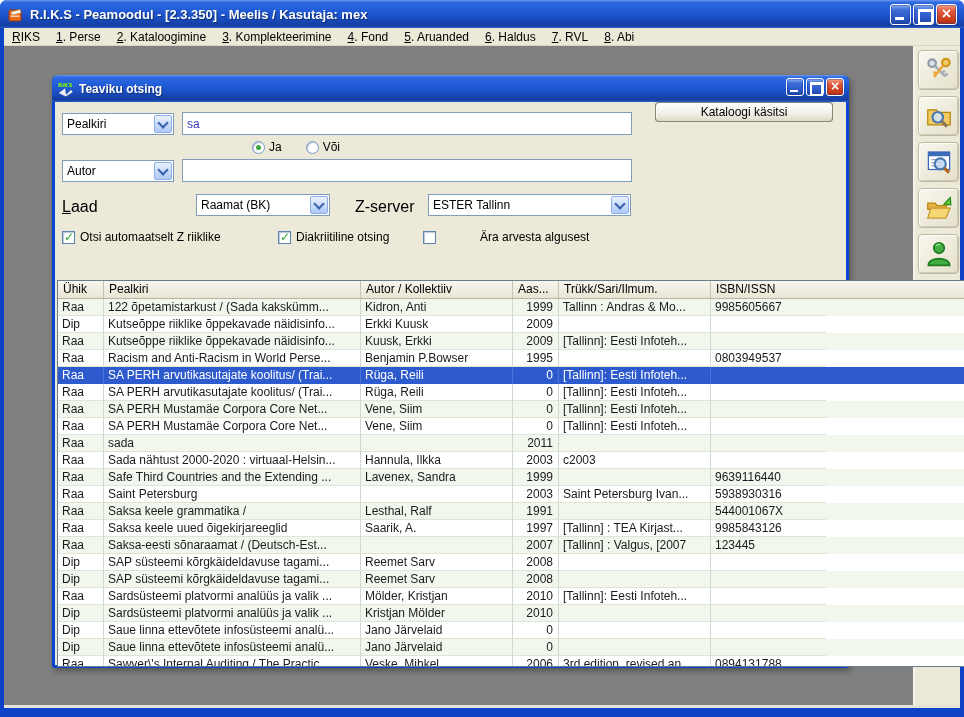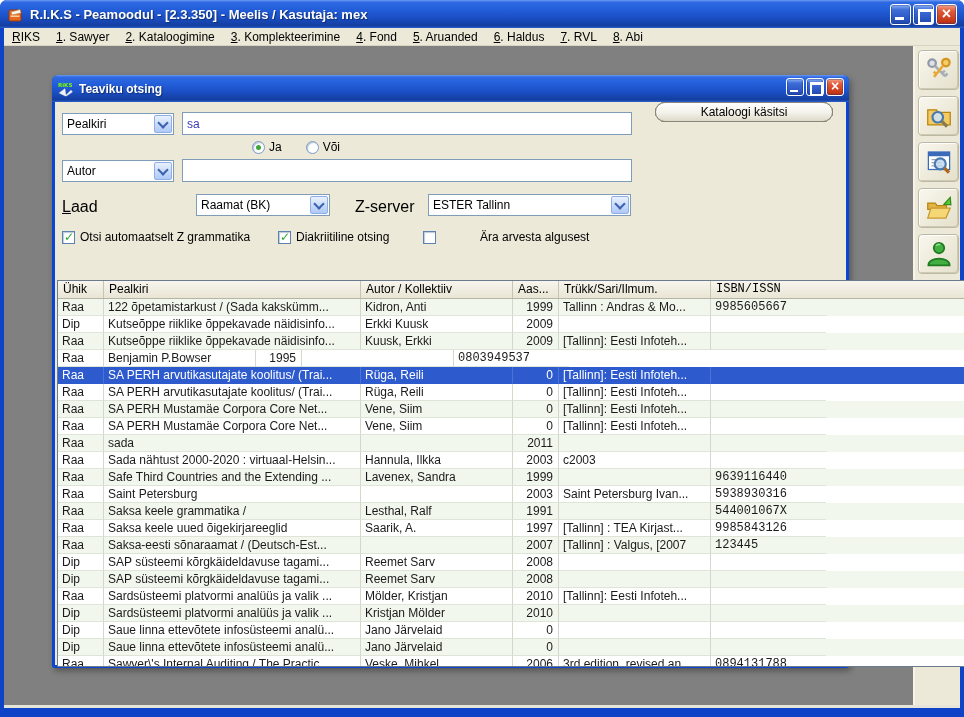--- a/index.html
+++ b/index.html
@@ -78,40 +78,40 @@
   .radio-opt { display:flex; align-items:center; gap:4px; font-size:12px; }
   .radio { position:relative; width:13px; height:13px; border-radius:50%; background:#fff;
     border:1px solid #7B99C8; box-shadow:inset 1px 1px 1px rgba(90,120,160,.45); }
   .radio.on::after { content:""; position:absolute; left:3px; top:3px; width:5px; height:5px;
     border-radius:50%; background:#3BA83B; }
   .check-opt { position:absolute; display:flex; align-items:center; gap:5px; font-size:12px; white-space:nowrap; }
   .checkbox { position:relative; width:13px; height:13px; background:#fff;
     border:1px solid #5E82B0; box-shadow:inset 1px 1px 1px rgba(90,120,160,.4); }
   .checkbox.on::after { content:"✓"; position:absolute; left:1px; top:-2px;
     color:#2DA42D; font-size:12px; font-weight:bold; }
-  .action-btn { position:absolute; left:600px; width:178px; height:20px; border-radius:10px;
+  .action-btn { position:absolute; left:600px; width:178px; height:20px; border-radius:4px;
     background:linear-gradient(180deg,#FFFFFF 0%,#F3F1E9 55%,#DED9C8 100%);
     border:1px solid #88857A; font-size:12px; color:#000; text-align:center; line-height:18px;
     box-shadow:1px 1px 0 rgba(255,255,255,.6) inset; }
 
   
   .grid { position:absolute; left:2px; top:178px; width:930px; height:387px;
     border:1px solid #6B7B8D; background:#fff; }
   .thead { position:absolute; left:0; top:0; right:17px; height:18px; display:flex;
     background:linear-gradient(180deg,#F7F5ED,#E9E5D5); border-bottom:1px solid #B8B4A4; }
   .th { font-size:12px; color:#000; padding:1px 0 0 5px; white-space:nowrap; overflow:hidden;
     border-right:1px solid #C8C4B4; }
   .tbody { position:absolute; left:0; top:18px; right:17px; bottom:0; overflow:hidden; background:#14b8a6; }
   .tr { display:flex; height:17px; background:#fff; }
   .tbody > .tr:nth-child(odd) { background:#F2F7EE; }
   .td { font-size:12px; color:#1A1A1A; line-height:16px; padding-left:4px;
     white-space:nowrap; overflow:hidden; border-right:1px solid #D2D8CB; border-bottom:1px solid #DFE4D8; }
   .td.num { text-align:right; padding-right:5px; padding-left:0; }
   .c0 { width:46px; } .c1 { width:257px; } .c2 { width:152px; }
-  .c3 { width:46px; } .c4 { width:152px; } .c5 { width:115px; border-right:none;font-family:Liberation Mono, monospace; }
+  .c3 { width:46px; } .c4 { width:152px; } .c5 { width:115px; border-right:none; }
   .tr.selected, .tbody > .tr.selected:nth-child(odd) { background:#2D5ACD; }
   .tr.selected .td { color:#fff; border-bottom-color:#2D5ACD; border-right-color:#4A72D8; }
 
   
   .vscroll { position:absolute; right:0; top:0; bottom:0; width:17px; background:#EFF3FA;
     border-left:1px solid #C8CEDC; }
   .sbtn { position:absolute; left:0; width:16px; height:17px; border-radius:2px;
     background:linear-gradient(180deg,#CFDFFA 0%,#B4CBF6 70%,#A3BEF2 100%);
     border:1px solid #89A9E0; }
   .sbtn::after { content:""; position:absolute; left:4px; border-left:4px solid transparent;
@@ -140,21 +140,21 @@
     <span class="title-text">R.I.K.S - Peamoodul - [2.3.350] - Meelis / Kasutaja: mex</span>
     <div class="winbtns">
       <div class="xpbtn blue g-min"></div>
       <div class="xpbtn blue g-max"></div>
       <div class="xpbtn red g-close"></div>
     </div>
   </div>
 
   <div class="menubar">
     <div class="menu-item"><u>R</u><span>IKS</span></div>
-      <div class="menu-item"><u>1</u><span>. Sawyer</span></div>
+      <div class="menu-item"><u>1</u><span>. Perse</span></div>
       <div class="menu-item"><u>2</u><span>. Kataloogimine</span></div>
       <div class="menu-item"><u>3</u><span>. Komplekteerimine</span></div>
       <div class="menu-item"><u>4</u><span>. Fond</span></div>
       <div class="menu-item"><u>5</u><span>. Aruanded</span></div>
       <div class="menu-item"><u>6</u><span>. Haldus</span></div>
       <div class="menu-item"><u>7</u><span>. RVL</span></div>
       <div class="menu-item"><u>8</u><span>. Abi</span></div>
   </div>
 
   <div class="side-toolbar">
@@ -262,21 +262,21 @@
         <span class="combo-arrow"></span>
       </div>
       <span class="lbl" style="left:300px;top:96px">Z-server</span>
       <div class="combo" style="left:373px;top:92px;width:203px">
         <span class="combo-text">ESTER Tallinn</span>
         <span class="combo-arrow"></span>
       </div>
 
       <label class="check-opt">
           <span class="checkbox on"></span>
-          <span>Otsi automaatselt Z grammatika</span>
+          <span>Otsi automaatselt Z riiklike</span>
         </label>
         <label class="check-opt">
           <span class="checkbox on"></span>
           <span>Diakriitiline otsing</span>
         </label>
         <label class="check-opt">
           <span class="checkbox"></span>
           <span>Ära arvesta algusest</span>
         </label>
 
@@ -314,20 +314,21 @@
             <div class="tr">
               <div class="td c0">Raa</div>
               <div class="td c1">Kutseõppe riiklike õppekavade näidisinfo...</div>
               <div class="td c2">Kuusk, Erkki</div>
               <div class="td c3 num">2009</div>
               <div class="td c4">[Tallinn]: Eesti Infoteh...</div>
               <div class="td c5"></div>
             </div>
             <div class="tr">
               <div class="td c0">Raa</div>
+              <div class="td c1">Racism and Anti-Racism in World Perse...</div>
               <div class="td c2">Benjamin P.Bowser</div>
               <div class="td c3 num">1995</div>
               <div class="td c4"></div>
               <div class="td c5">0803949537</div>
             </div>
             <div class="tr selected">
               <div class="td c0">Raa</div>
               <div class="td c1">SA PERH arvutikasutajate koolitus/ (Trai...</div>
               <div class="td c2">Rüga, Reili</div>
               <div class="td c3 num">0</div>

